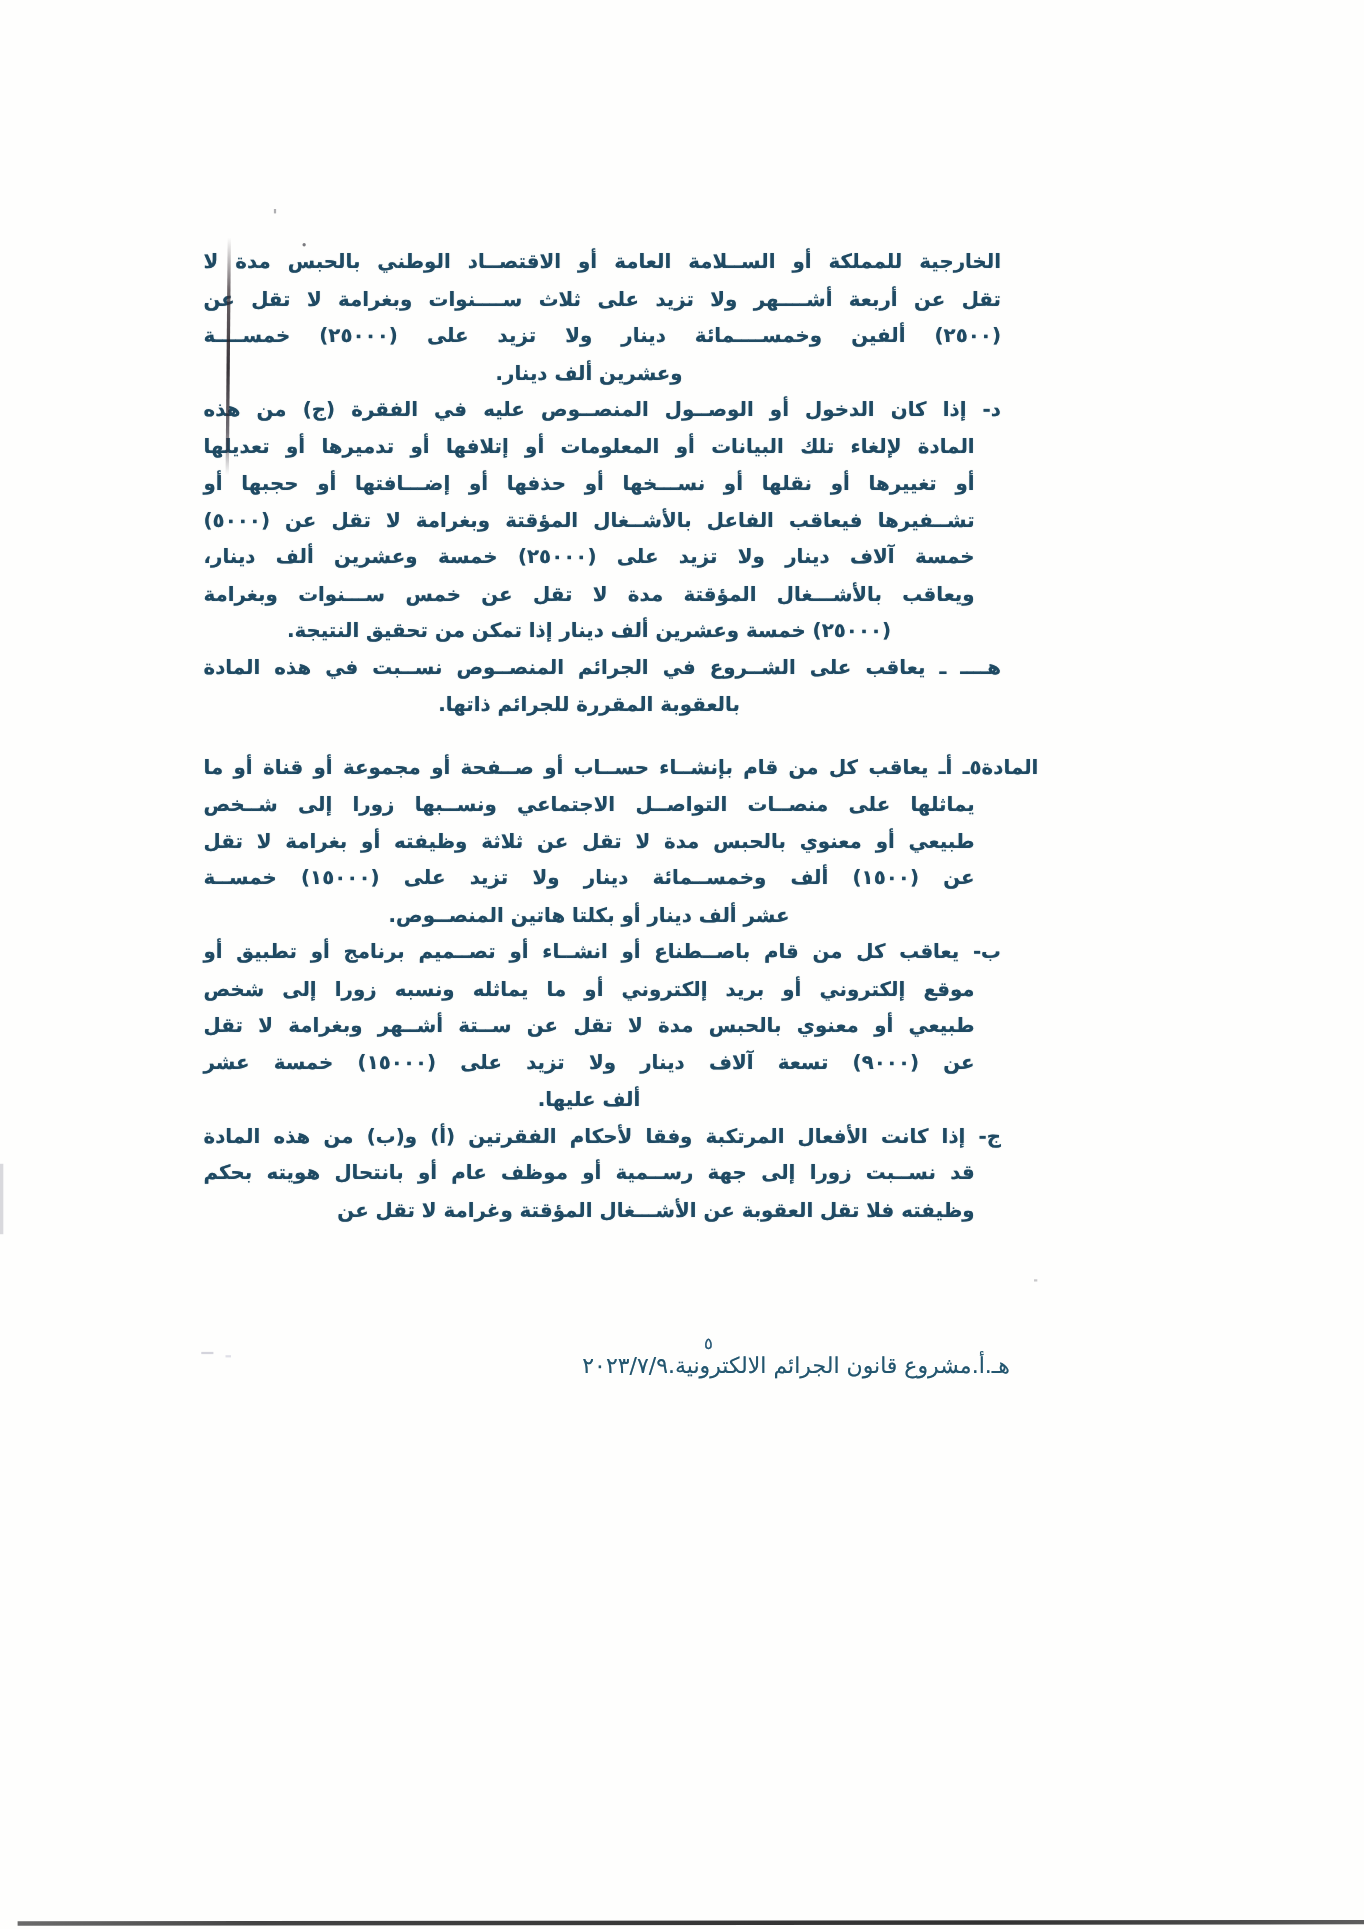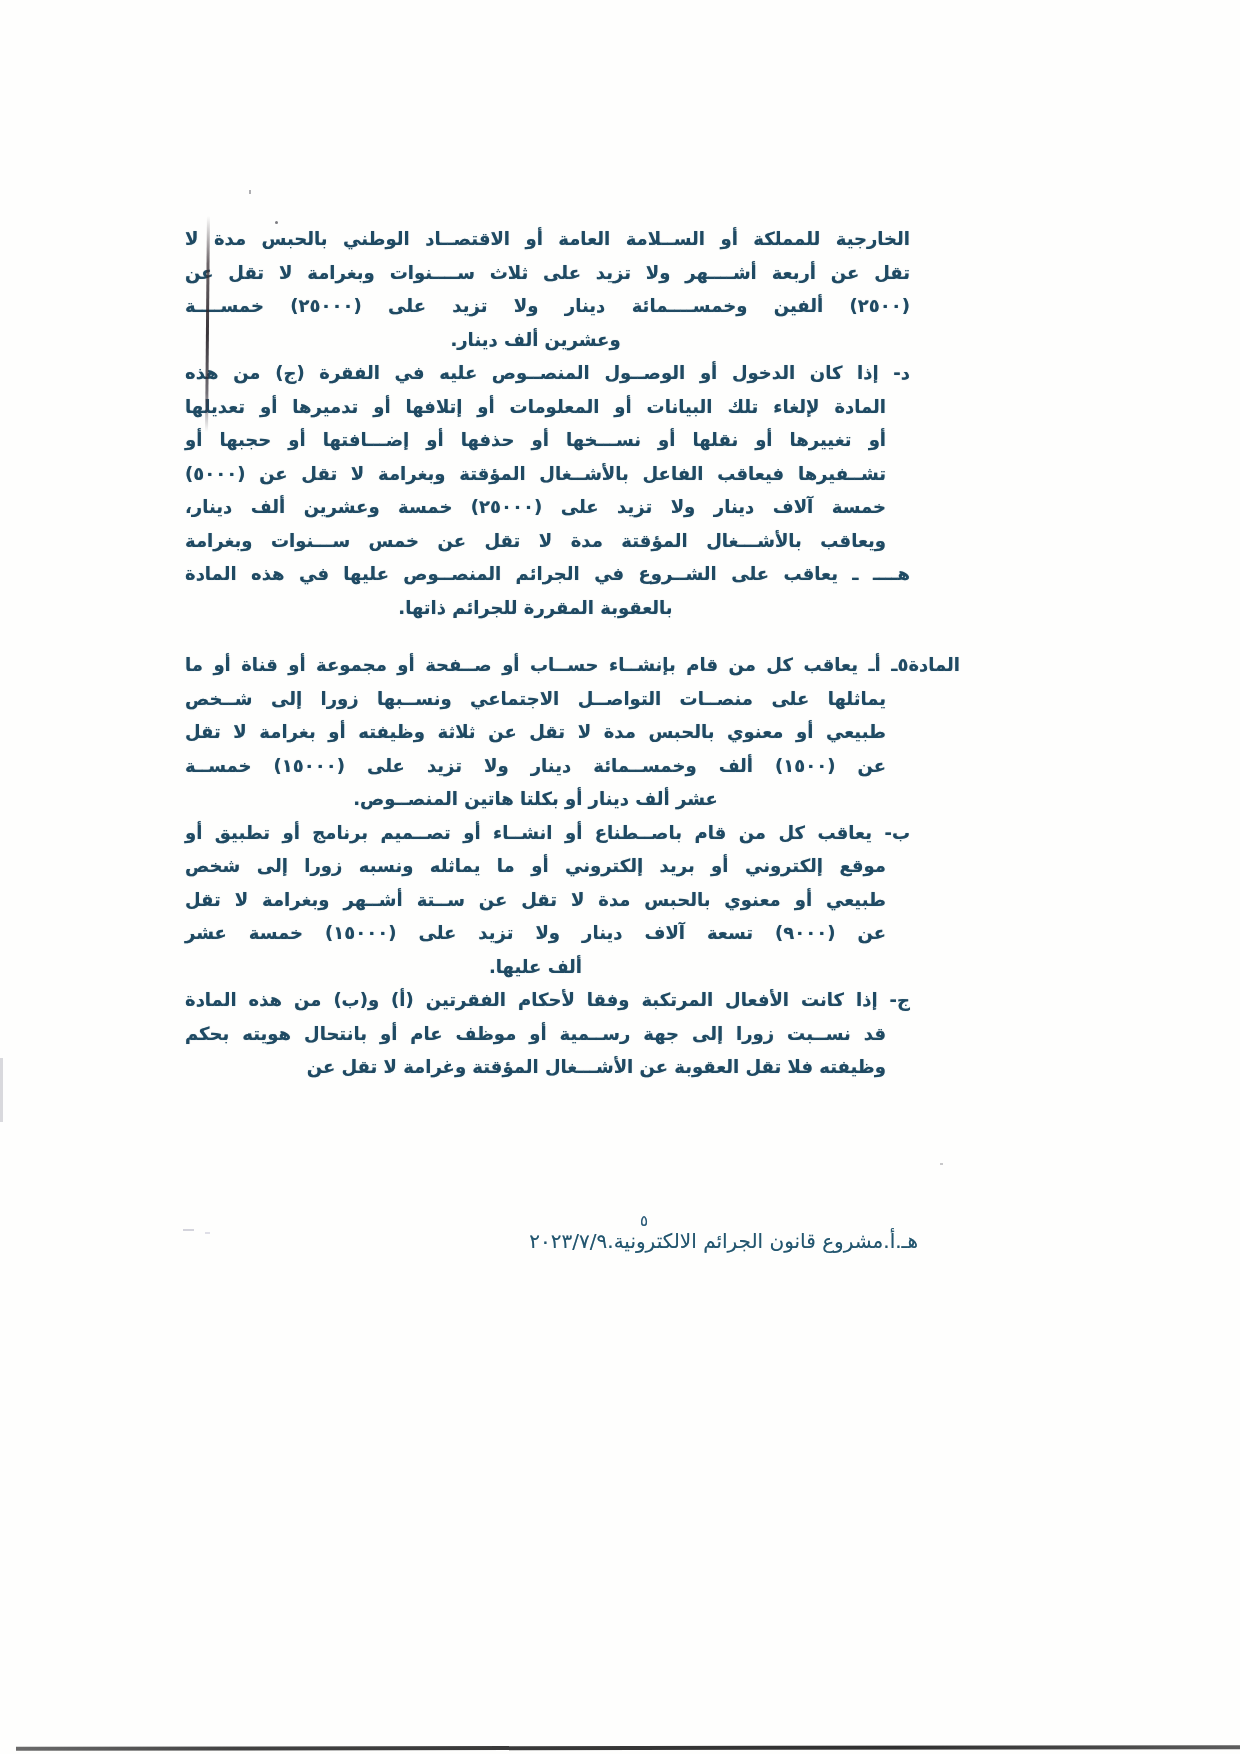--- a/index.html
+++ b/index.html
@@ -25,21 +25,21 @@
     line-height: 33.5px;
     letter-spacing: 0;
     text-shadow: 0 0 0.7px rgba(31, 74, 99, 0.55);
   }
   .para { margin: 0; }
   .para.gap { margin-top: 24px; }
   .line { text-align: justify; }
   .line.al-justify { text-align-last: justify; }
   .line.al-center  { text-align: center; text-align-last: center; }
   .line.al-right   { text-align: center;  text-align-last: right; }
-  .line.ind0 { margin-right: 0; }
+  .line.ind0 { margin-right: 16px; }
   .line.ind1 { margin-right: 50px; }
   .line.ind2 { margin-right: 74px; }
 
   
   .pagenum {
     position: absolute;
     top: 1212px;
     left: 640px;
     color: #2a5a78;
     font-size: 15px;
@@ -94,23 +94,24 @@
         <div class="line ind1 al-justify">(٢٥٠٠) ألفين وخمســــمائة دينار ولا تزيد على (٢٥٠٠٠) خمســــة</div>
         <div class="line ind2 al-center">وعشرين ألف دينار.</div>
       </div>
       <div class="para">
         <div class="line ind1 al-justify">د- إذا كان الدخول أو الوصــول المنصــوص عليه في الفقرة (ج) من هذه</div>
         <div class="line ind2 al-justify">المادة لإلغاء تلك البيانات أو المعلومات أو إتلافها أو تدميرها أو تعديلها</div>
         <div class="line ind2 al-justify">أو تغييرها أو نقلها أو نســـخها أو حذفها أو إضـــافتها أو حجبها أو</div>
         <div class="line ind2 al-justify">تشــفيرها فيعاقب الفاعل بالأشــغال المؤقتة وبغرامة لا تقل عن (٥٠٠٠)</div>
         <div class="line ind2 al-justify">خمسة آلاف دينار ولا تزيد على (٢٥٠٠٠) خمسة وعشرين ألف دينار،</div>
         <div class="line ind2 al-justify">ويعاقب بالأشـــغال المؤقتة مدة لا تقل عن خمس ســـنوات وبغرامة</div>
+        <div class="line ind2 al-center">(٢٥٠٠٠) خمسة وعشرين ألف دينار إذا تمكن من تحقيق النتيجة.</div>
       </div>
       <div class="para">
-        <div class="line ind1 al-justify">هــــ ـ يعاقب على الشــروع في الجرائم المنصــوص عليها في هذه المادة</div>
+        <div class="line ind1 al-justify">هــــ ـ يعاقب على الشــروع في الجرائم المنصــوص نســبت في هذه المادة</div>
         <div class="line ind2 al-center">بالعقوبة المقررة للجرائم ذاتها.</div>
       </div>
       <div class="para gap">
         <div class="line ind0 al-justify">المادة٥ـ أـ يعاقب كل من قام بإنشــاء حســاب أو صــفحة أو مجموعة أو قناة أو ما</div>
         <div class="line ind2 al-justify">يماثلها على منصــات التواصــل الاجتماعي ونســبها زورا إلى شــخص</div>
         <div class="line ind2 al-justify">طبيعي أو معنوي بالحبس مدة لا تقل عن ثلاثة وظيفته أو بغرامة لا تقل</div>
         <div class="line ind2 al-justify">عن (١٥٠٠) ألف وخمســمائة دينار ولا تزيد على (١٥٠٠٠) خمســة</div>
         <div class="line ind2 al-center">عشر ألف دينار أو بكلتا هاتين المنصــوص.</div>
       </div>
       <div class="para">

